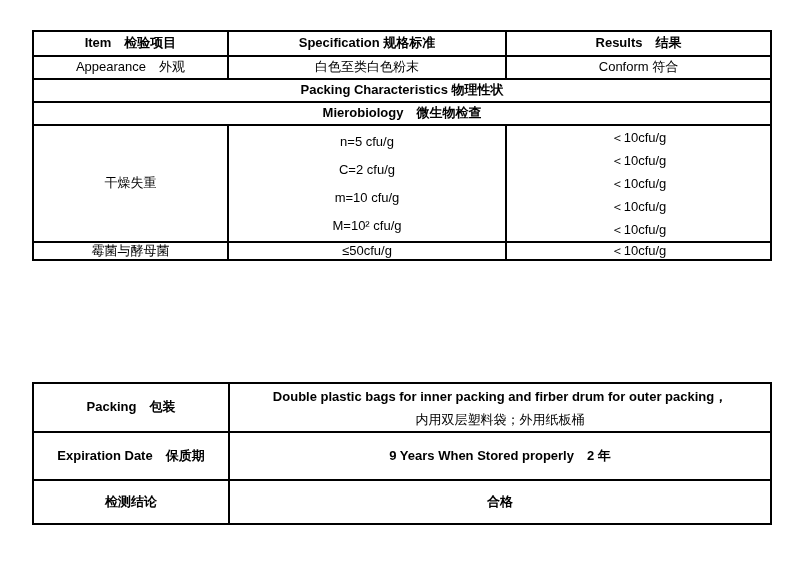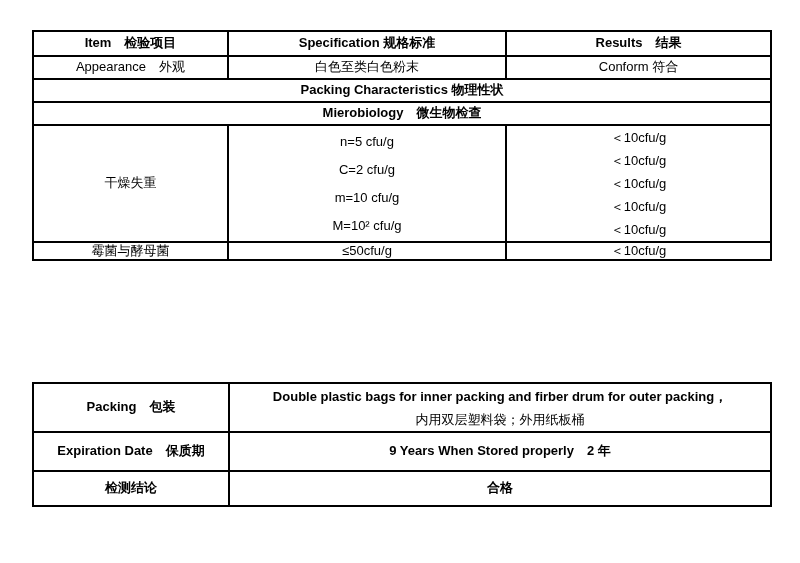--- a/index.html
+++ b/index.html
@@ -26,21 +26,21 @@
     vertical-align:middle;
     padding:0 4px;
     font-size:13px;
     line-height:1.25;
     overflow:hidden;
     white-space:nowrap;
   }
   .b{font-weight:bold;}
   .h25{height:25px}.h22{height:22px}.h23{height:23px}
   .h117{height:117px}.h27{height:17px}
-  .h49{height:49px}.h33{height:39px}.h35{height:35px}
+  .h49{height:49px}.h33{height:48px}.h35{height:44px}
   .spec-line{line-height:28px;font-size:13px;}
   .res-line{line-height:23px;font-size:13px;}
   .pack-line{line-height:23px;}
 </style>
 </head>
 <body>
 
 <div class="page">
 
   <table id="inspection-table">

